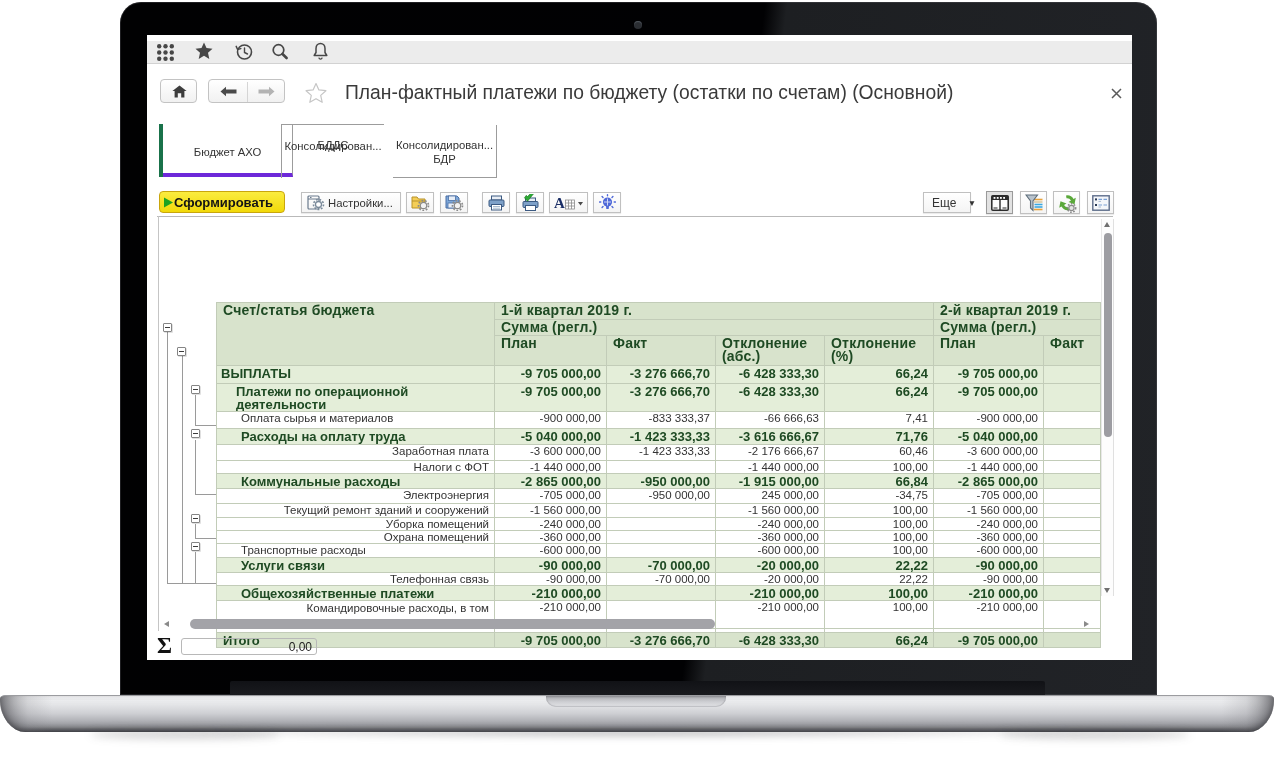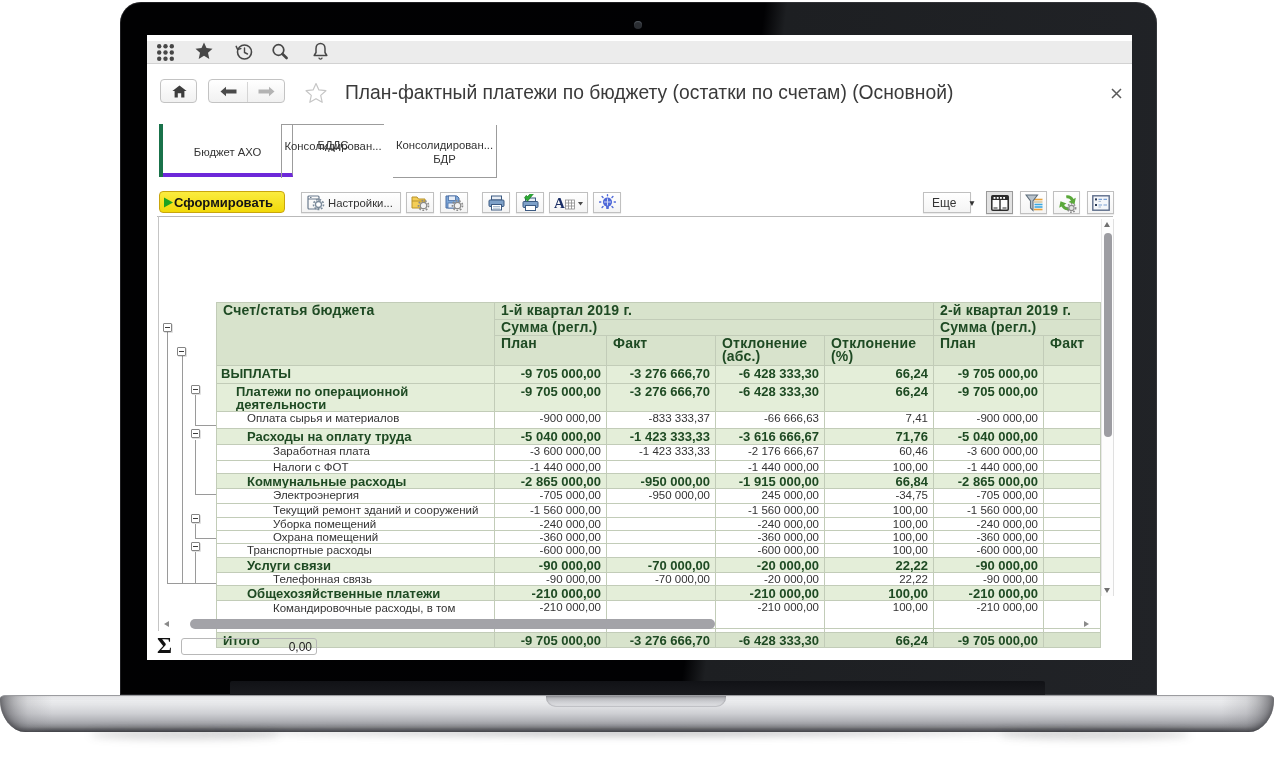--- a/index.html
+++ b/index.html
@@ -88,22 +88,22 @@
 
 table#rep { left:69px; top:221px; border-collapse:collapse; table-layout:fixed;margin-top:46px; }
 #rep td { border:1px solid #c2ccb8; font-size:11.5px; line-height:11px; color:#333333; padding:1px 5px 0 6px;
   overflow:hidden; white-space:nowrap; vertical-align:top; }
 #rep td.n { text-align:right; padding-right:5px; }
 #rep td.hd { background:#d8e3cc; color:#1e4a23; font-weight:bold; font-size:14px; line-height:13.5px; letter-spacing:0.2px; }
 #rep tr.sub td { background:#e4eed9; color:#1e4a23; font-weight:bold; font-size:13px; line-height:13px; }
 #rep tr.tot td { background:#d8e3cc; color:#1e4a23; font-weight:bold; font-size:13px; line-height:13px; }
 #rep td.i1 { padding-left:4px; }
 #rep td.i2 { padding-left:19px; }
-#rep td.i3 { padding-left:30px; }
-#rep td.i4 { padding-left:56px; }
+#rep td.i3 { padding-left:24px; }
+#rep td.i4 { padding-left:56px;text-align:right; }
 #rep td.w { white-space:normal; line-height:13px; }
 
 
 .tline { position:absolute; background:#9a9a9a; }
 .tbox { position:absolute; width:9px; height:9px; border:1px solid #858585; background:#fff; border-radius:1px; box-shadow:1px 1px 0 rgba(0,0,0,.12); }
 .tbox i { position:absolute; left:1px; top:3px; width:5px; height:1px; background:#3c3c3c; }
 
 
 #vsb { left:954px; top:184px; width:13px; height:377px; background:#fdfdfd; border-left:1px solid #e8e8e8; border-right:1px solid #e0e0e0; }
 #vsb .thumb { position:absolute; left:2px; top:14px; width:8px; height:204px; background:#9d9da2; border-radius:4px; }

